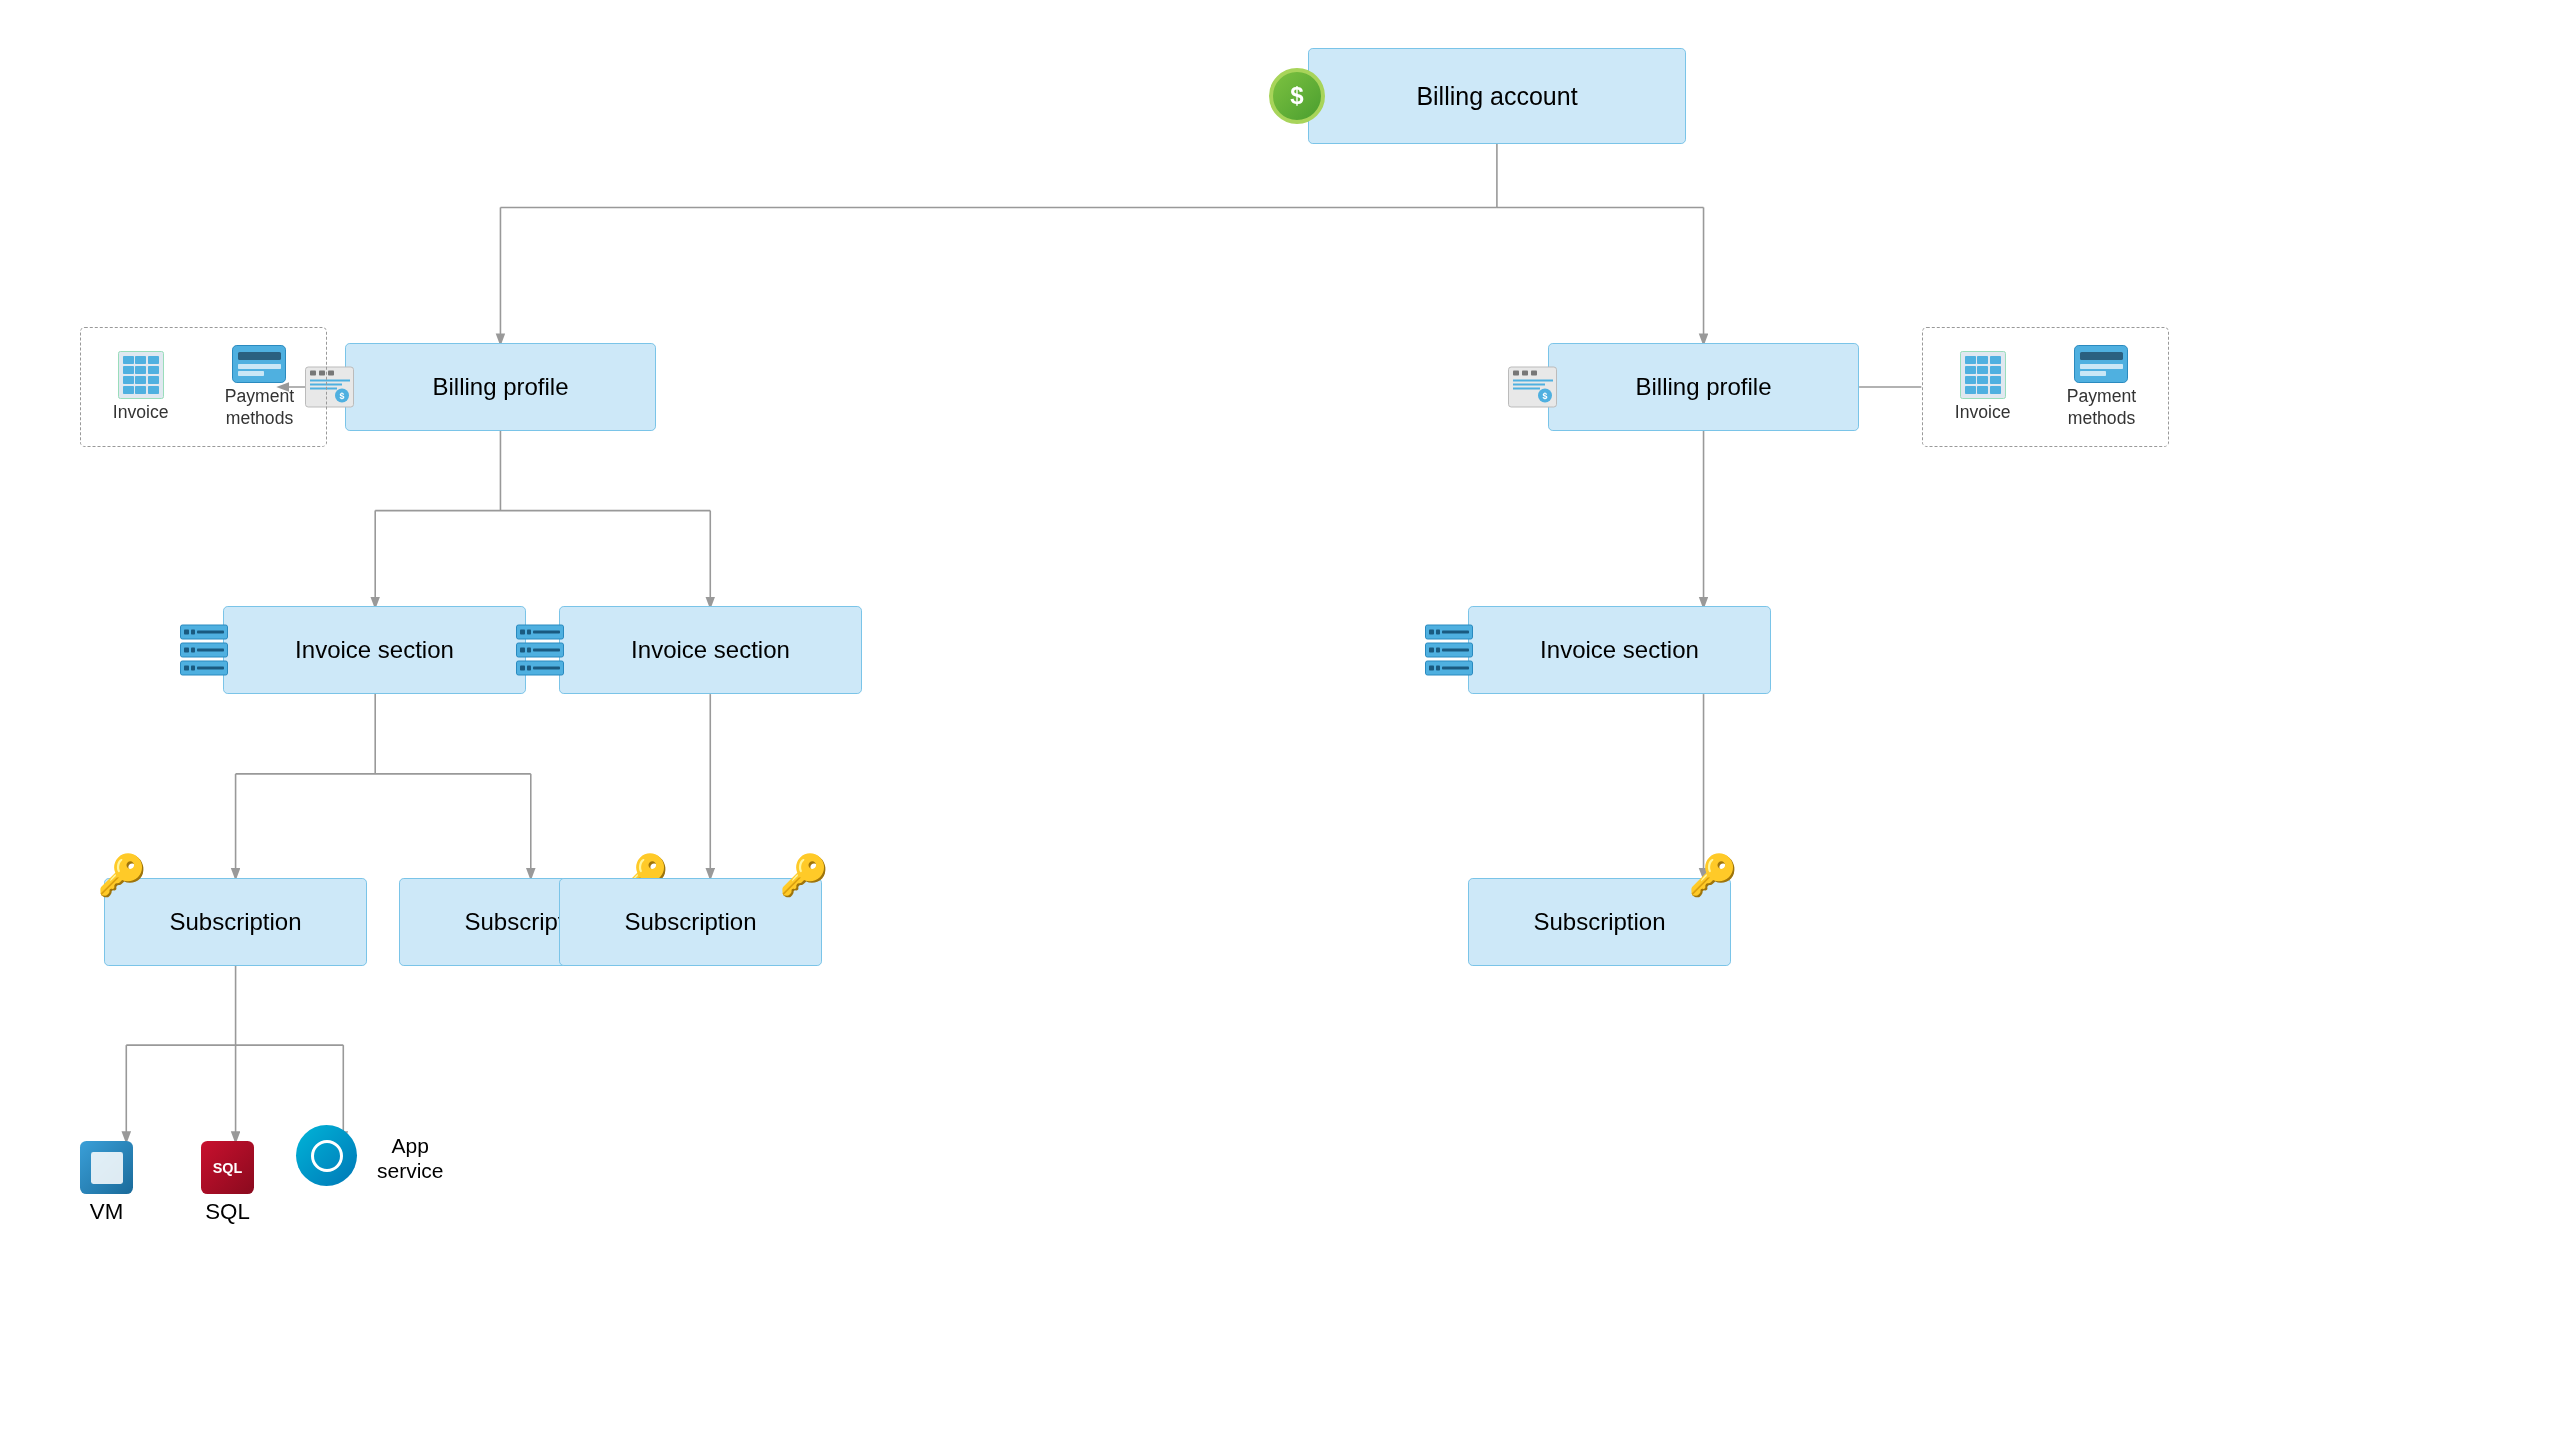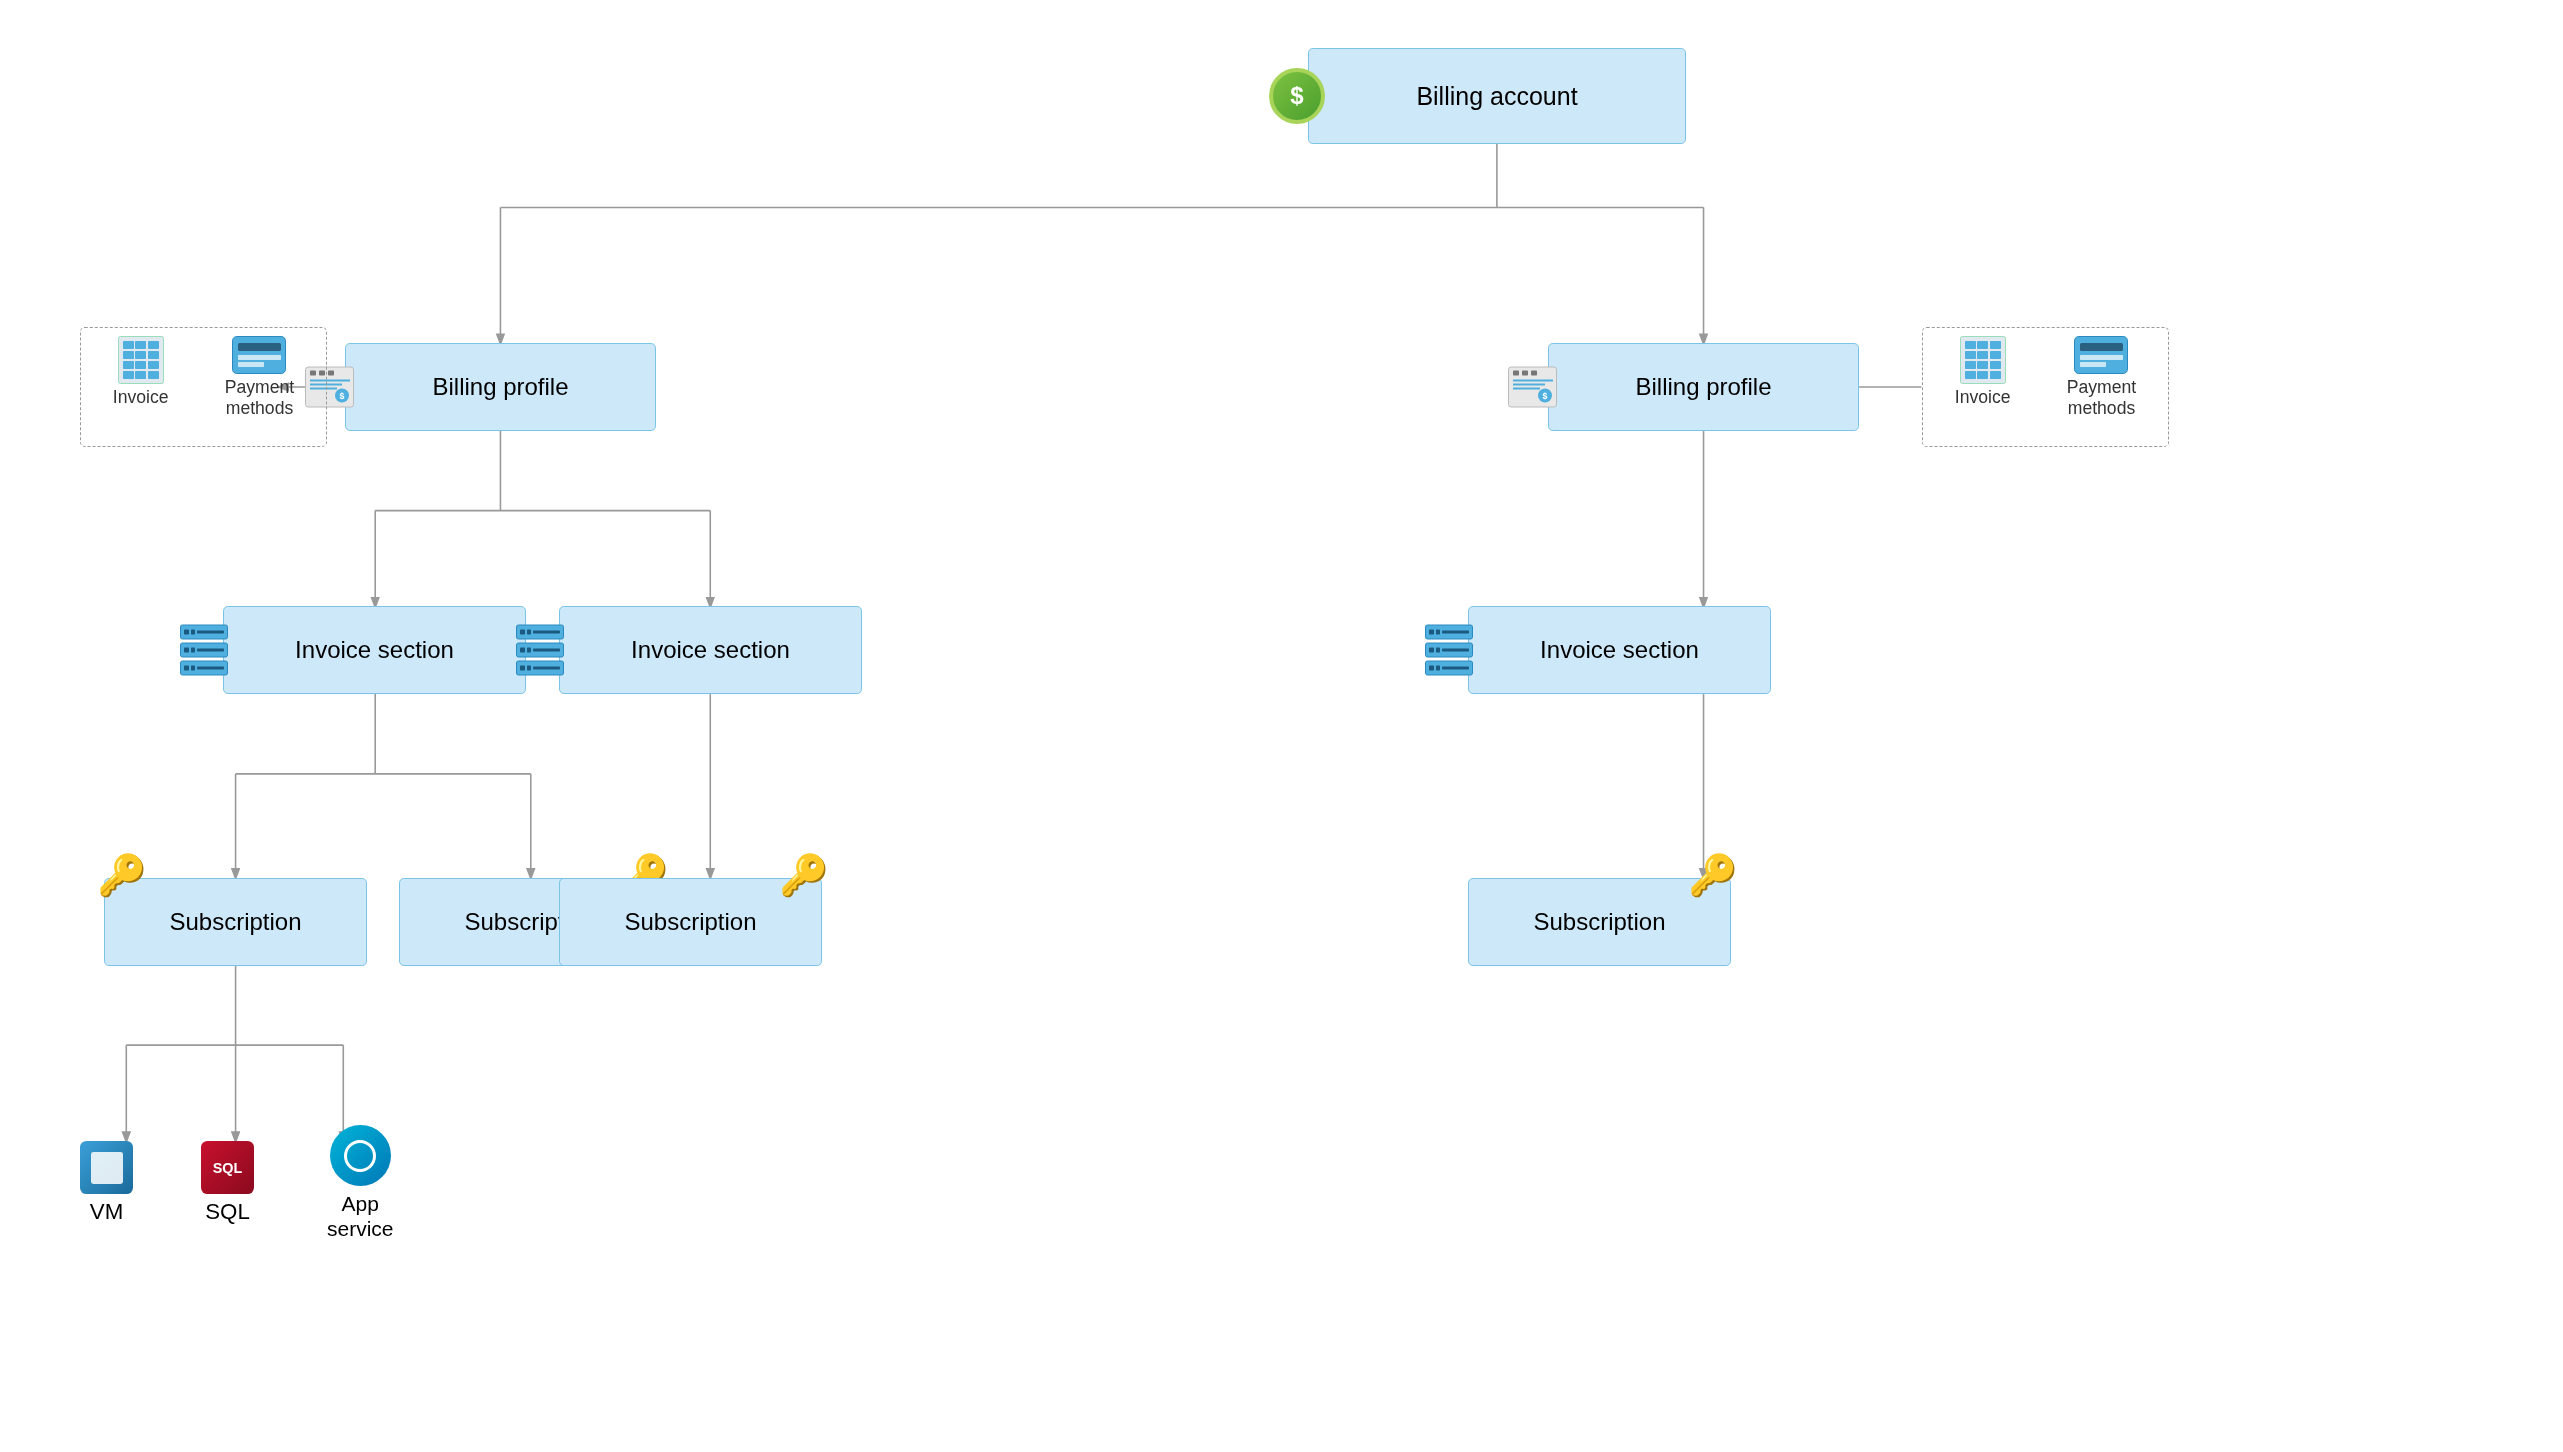--- a/index.html
+++ b/index.html
@@ -35,20 +35,21 @@
       background: #cde8f8;
       border: 1.2px solid #7ac4e8;
     }
     
     .dashed-box {
       position: absolute;
       border: 1.6px dashed #999;
       border-radius: 4.8px;
       display: flex;
       flex-direction: row;
+      align-items: center;
       justify-content: space-around;
       padding: 8px 11.2px;
       gap: 15px;
       background: transparent;
     }
     .dashed-item {
       display: flex;
       flex-direction: column;
       align-items: center;
       font-size: 17.6px;
@@ -303,20 +304,20 @@
 </div>
 
 <div style="position:absolute; left:201px; top:1141px; display:flex;flex-direction:column;align-items:center;">
 
   <div style="width:53px;height:53px;background:linear-gradient(135deg,#c8102e,#8a0a1e);border-radius:6.4px;display:flex;align-items:center;justify-content:center;">
     <span style="color:white;font-size:14.4px;font-weight:bold;">SQL</span>
   </div>
   <span style="font-size:22.3px;margin-top:4.8px;">SQL</span>
 </div>
 
-<div style="position:absolute; left:327px; top:1125px; display:flex;flex-direction:column;align-items:center;">
+<div style="position:absolute; left:296px; top:1125px; display:flex;flex-direction:row;align-items:center;gap:20px;">
 
   <div style="width:61px;height:61px;background:linear-gradient(135deg,#00b4d8,#0077b6);border-radius:50%;display:flex;align-items:center;justify-content:center;">
     <div style="width:32px;height:32px;border:3.2px solid white;border-radius:50%;background:transparent;"></div>
   </div>
   <span style="font-size:21px;margin-top:4.8px;text-align:center;line-height:1.2;">App<br>service</span>
 </div>
 
 
 </body></html>

